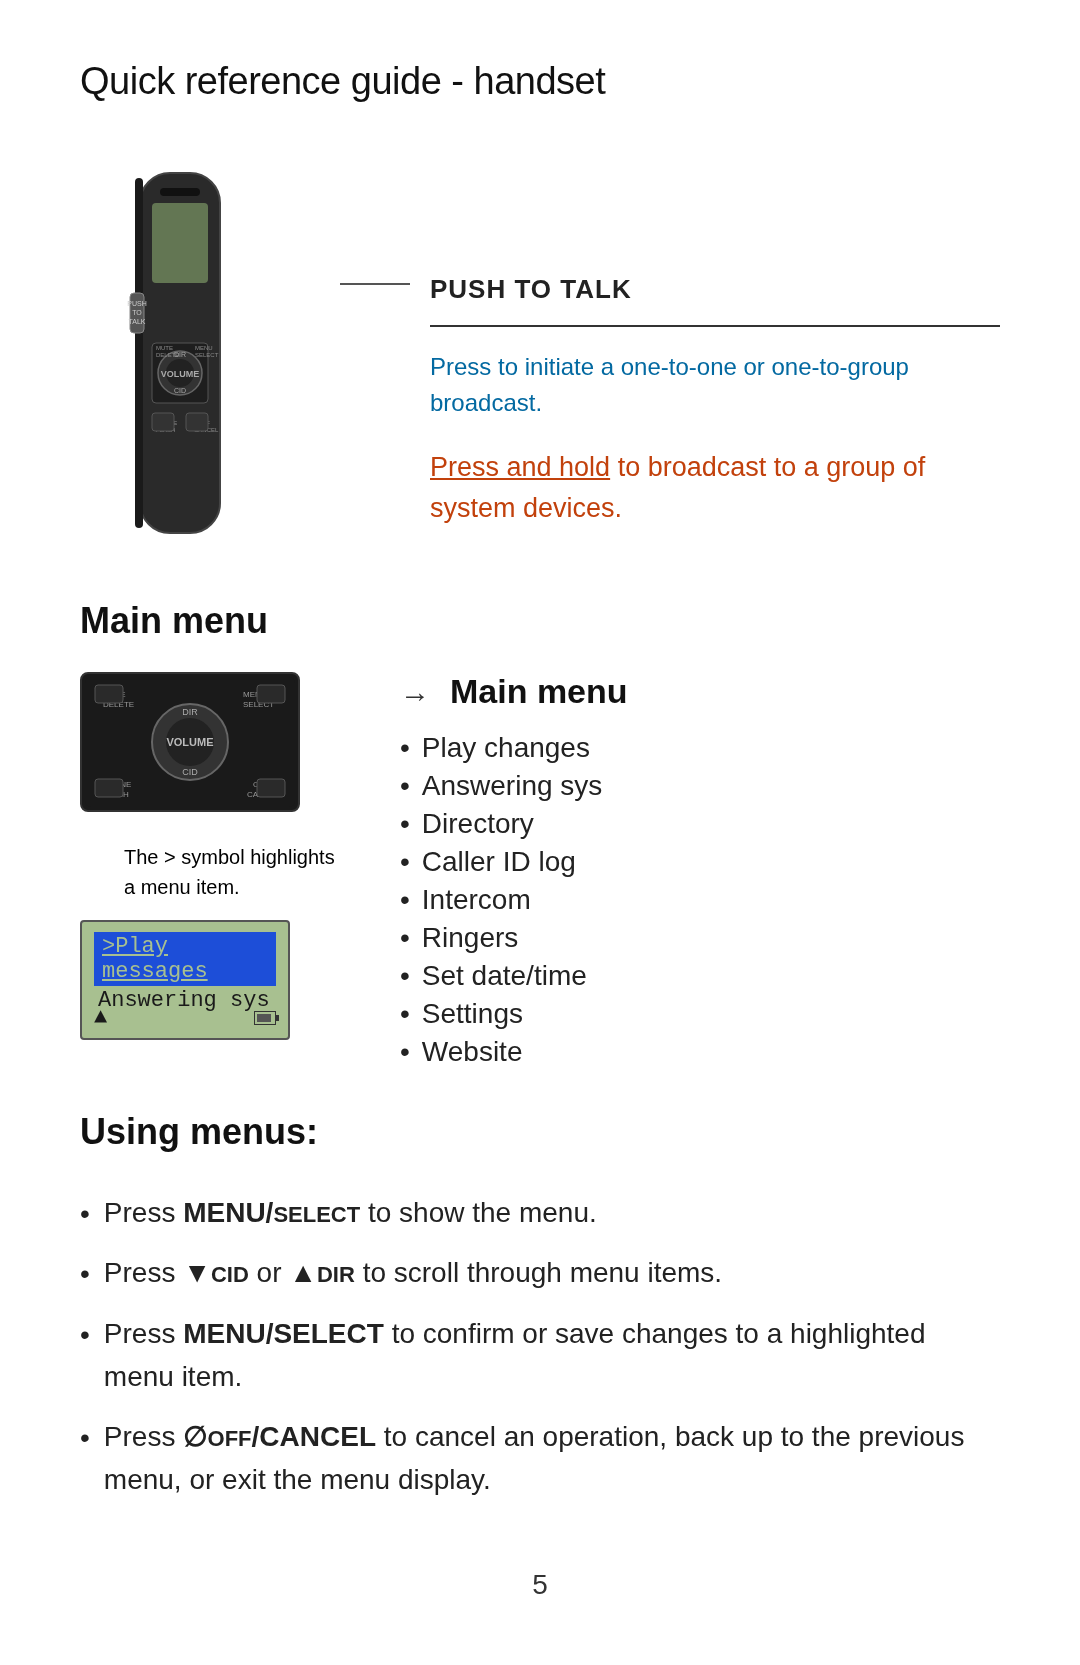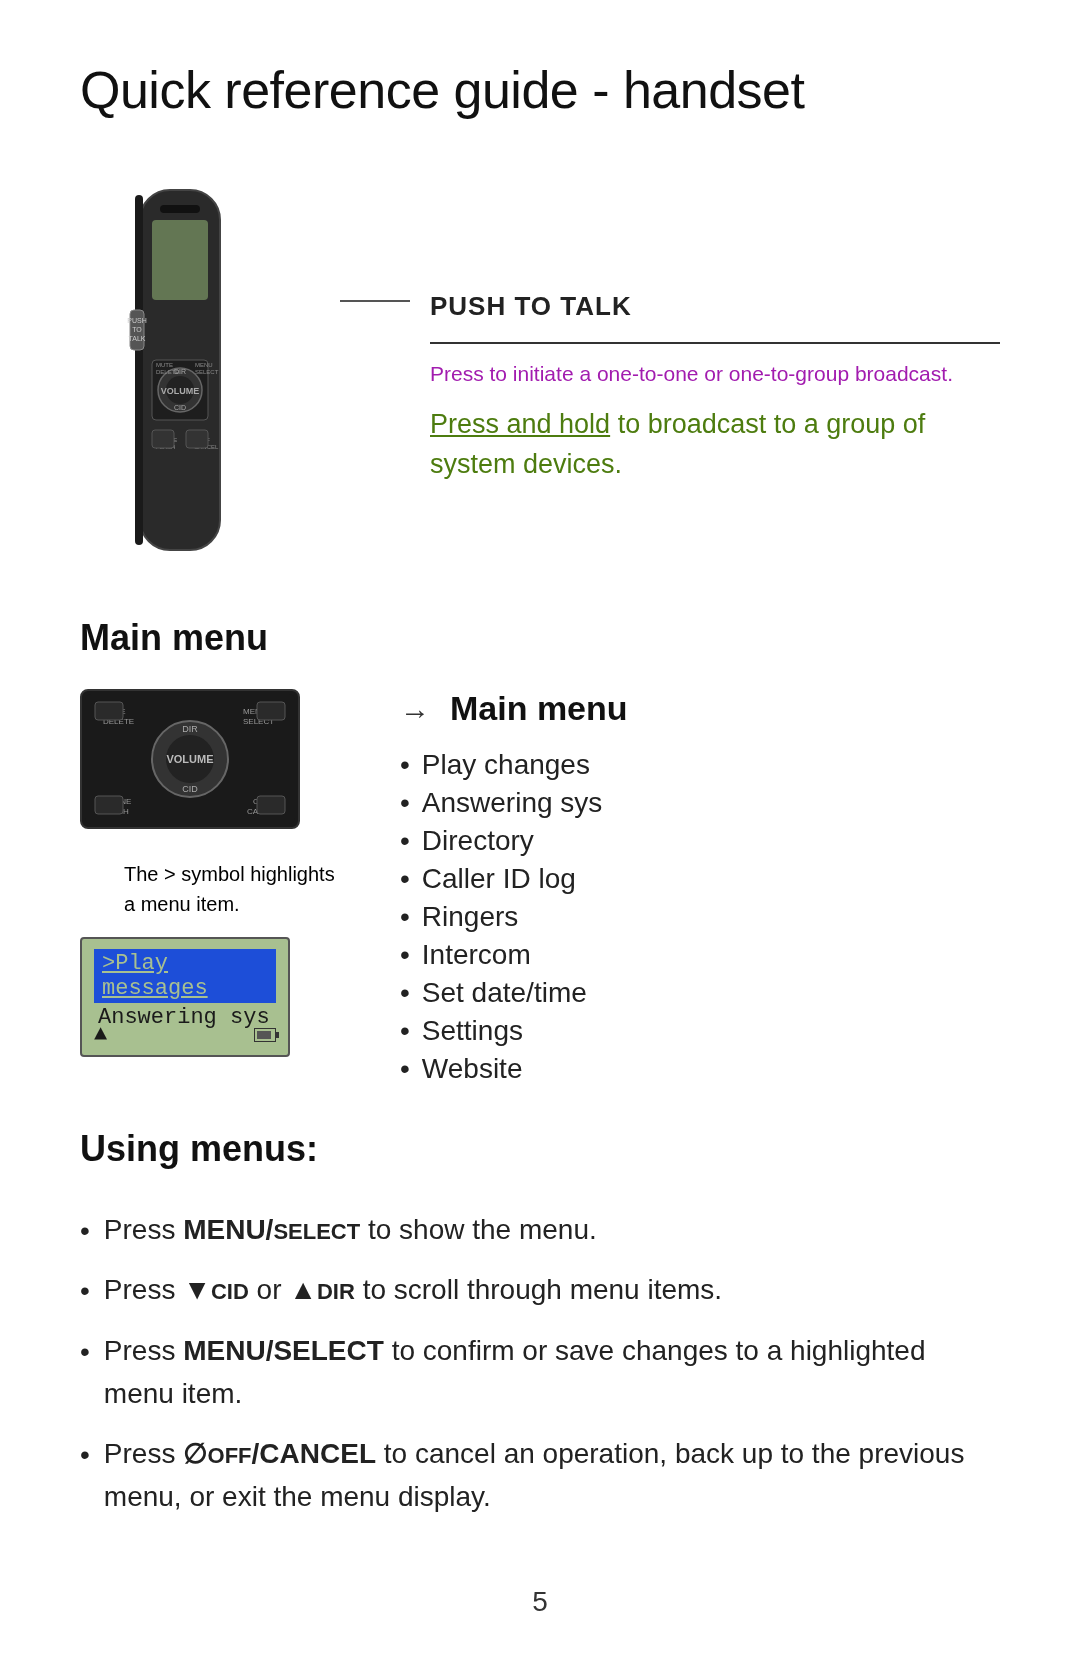--- a/index.html
+++ b/index.html
@@ -6,21 +6,21 @@
     body {
       width: 1080px;
       min-height: 1665px;
       background: #ffffff;
       font-family: 'Arial', sans-serif;
       font-size: 28px;
       color: #222;
       padding: 60px 80px 80px 80px;
     }
     .page-title {
-      font-size: 52px;
+      font-size: 38px;
       font-weight: 300;
       color: #111;
       margin-bottom: 50px;
       letter-spacing: -0.5px;
     }
     .top-section {
       display: flex;
       flex-direction: row;
       align-items: flex-start;
       margin-bottom: 50px;
@@ -32,29 +32,30 @@
       margin-top: 10px;
     }
     
     .push-to-talk-section {
       display: flex;
       flex-direction: column;
       justify-content: center;
       padding-top: 120px;
     }
     .ptt-desc {
-      font-size: 21px;
+      font-size: 24px;
       line-height: 1.5;
-      color: #a21caf;
+      color: #0369a1;
+      margin-top: 8px;
     }
     .ptt-desc-hold {
       font-size: 27px;
       line-height: 1.5;
-      color: #4d7c0f;
-      margin-top: 14px;
+      color: #c2410c;
+      margin-top: 26px;
     }
     .underline-text {
       text-decoration: underline;
     }
     
     .main-menu-section {
       margin-bottom: 40px;
     }
     .section-heading {
       font-size: 36px;
@@ -318,22 +319,22 @@
     <div class="right-column">
       <div class="main-menu-arrow-row">
         <span class="arrow-icon">→</span>
         <span class="main-menu-label">Main menu</span>
       </div>
       <ul class="menu-list">
         <li>Play changes</li>
         <li>Answering sys</li>
         <li>Directory</li>
         <li>Caller ID log</li>
+        <li>Intercom</li>
         <li>Ringers</li>
-        <li>Intercom</li>
         <li>Set date/time</li>
         <li>Settings</li>
         <li>Website</li>
       </ul>
     </div>
   </div>
 </div>
 
 <div class="using-menus-section">
   <h2 class="section-heading">Using menus:</h2>

